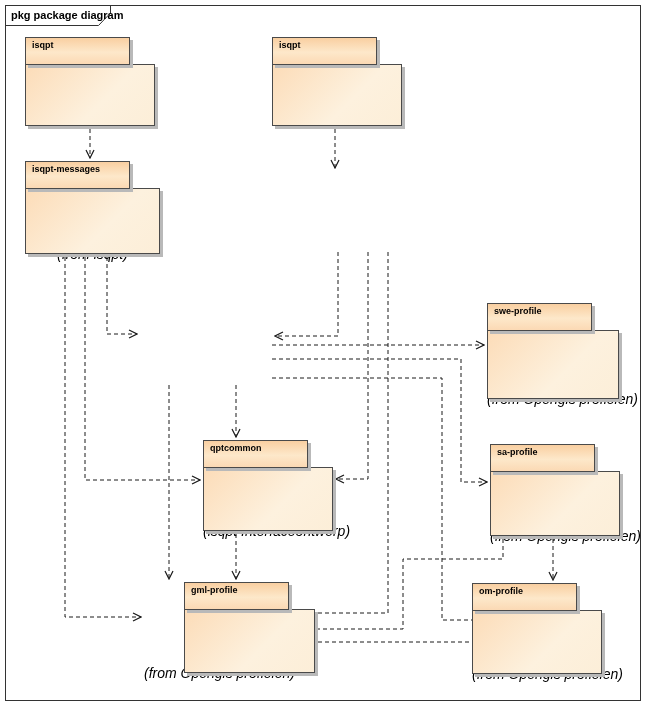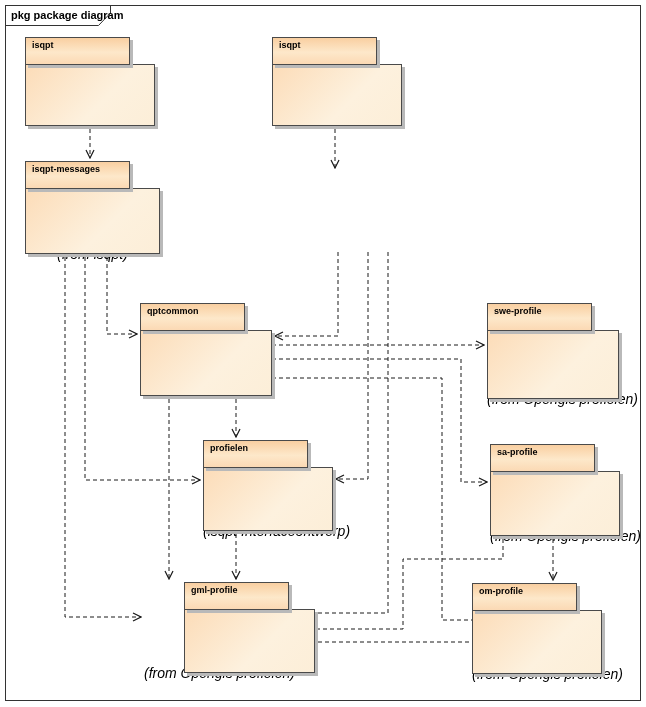--- a/index.html
+++ b/index.html
@@ -83,34 +83,29 @@
     <div class="from" style="top:81px;width:130px;"></div>
   </div>
 
   <div class="pkg" style="left:25px;top:161px;">
     <div class="tab"><span>isqpt-messages</span></div>
     <div class="pbody" style="width:135px;height:66px;"></div>
     <div class="from" style="top:85px;width:135px;">(from isqpt)</div>
   </div>
 
 
-  <div class="pkg" style="left:140px;top:303px;">
-    <div class="tab"><span>qptcommon</span></div>
-    <div class="pbody" style="width:132px;height:66px;"></div>
-    <div class="from" style="top:85px;width:132px;"></div>
-  </div>
 
   <div class="pkg" style="left:487px;top:303px;">
     <div class="tab"><span>swe-profile</span></div>
     <div class="pbody" style="width:132px;height:69px;"></div>
     <div class="from" style="top:88px;width:132px;">(from Opengis profielen)</div>
   </div>
 
   <div class="pkg" style="left:203px;top:440px;">
-    <div class="tab"><span>profielen</span></div>
+    <div class="tab"><span>qptcommon</span></div>
     <div class="pbody" style="width:130px;height:64px;"></div>
     <div class="from" style="top:83px;width:130px;">(isqpt Interfaceontwerp)</div>
   </div>
 
   <div class="pkg" style="left:490px;top:444px;">
     <div class="tab"><span>sa-profile</span></div>
     <div class="pbody" style="width:130px;height:65px;"></div>
     <div class="from" style="top:84px;width:130px;">(from Opengis profielen)</div>
   </div>
 

